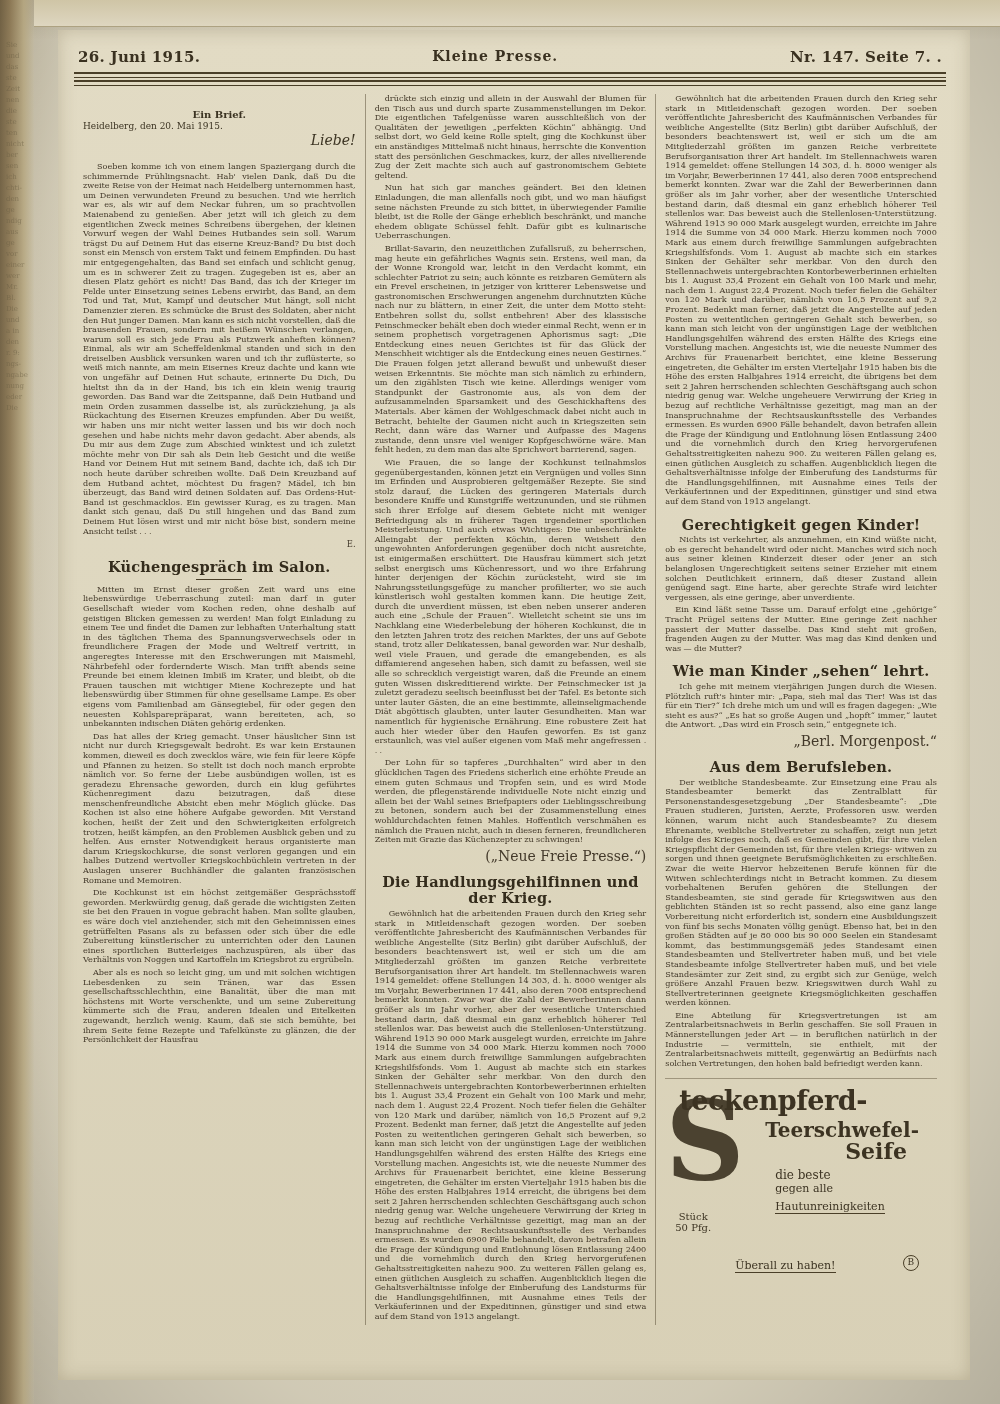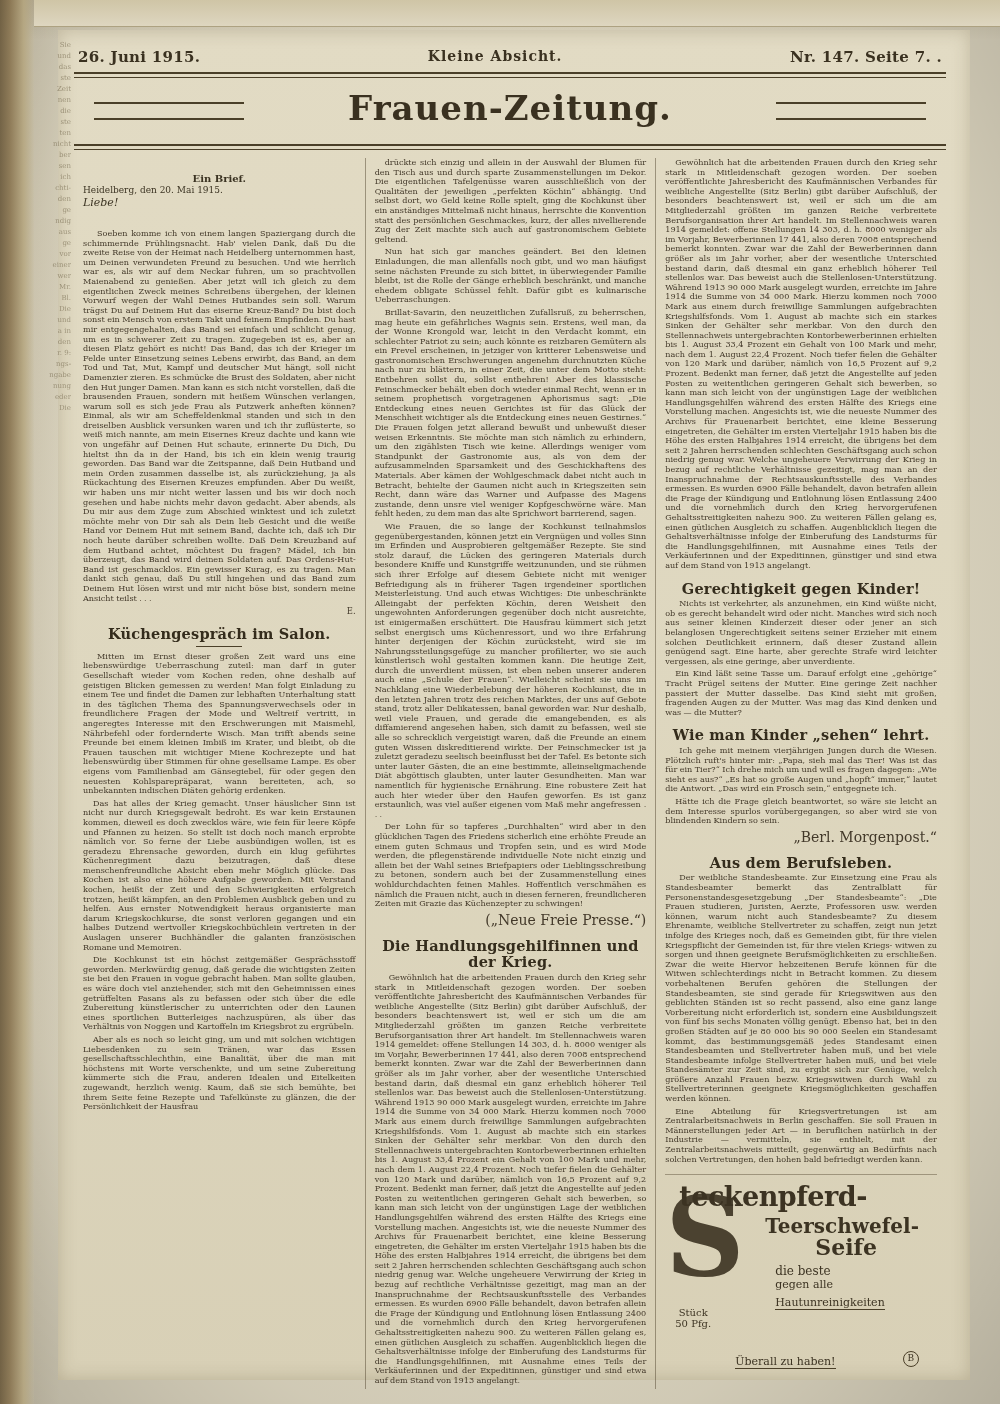--- a/index.html
+++ b/index.html
@@ -29,23 +29,23 @@
     background:linear-gradient(180deg,#cfc5a6 0%, #ded6c0 100%);
     border-bottom:1px solid rgba(110,95,60,.35);
   }
   .sheet{
     position:absolute;left:58px;top:30px;width:912px;height:1350px;
     background:linear-gradient(180deg,#e2dbc4 0%, #ded7bf 50%, #d8d0b6 100%);
     box-shadow:0 0 18px rgba(90,75,45,.25) inset;
   }
   
   .leftstrip{
-    position:absolute;left:31px;top:40px;width:40px;height:1330px;
+    position:absolute;left:6px;top:40px;width:40px;height:1330px;
     color:#6b5f44;font-size:7px;line-height:11px;opacity:.55;
-    font-family:"DejaVu Serif",serif; text-align:right; overflow:hidden;
+    font-family:"DejaVu Serif",serif; overflow:hidden;
     transform:rotate(0deg);
   }
   .leftstrip div{white-space:nowrap;}
 
   .content{position:absolute;left:60px;top:48px;width:900px;}
 
   .masthead-line{
     display:flex;justify-content:space-between;align-items:flex-start;
     font-weight:bold;color:#3a3120;font-size:15px;letter-spacing:.3px;
     padding:0 18px;
@@ -77,42 +77,42 @@
   .col + .col{border-left:1px solid rgba(70,58,35,.45);}
 
   h2.head{
     text-align:center;font-size:14.5px;font-weight:bold;color:#342c1c;
     margin:10px 0 2px 0;letter-spacing:.2px;line-height:1.15;
   }
   h3.subhead{
     text-align:center;font-size:10px;font-weight:bold;color:#3b3322;margin:15px 0 1px 0;
   }
   .dateline{text-align:left;font-size:9px;color:#3b3322;margin:1px 0;}
-  .salut{font-size:11px;color:#3b3322;margin:1px 0 20px 0;text-align:left;font-style:italic;}
+  .salut{font-size:14px;color:#3b3322;margin:1px 0 14px 0;text-align:right;font-style:italic;}
   .hrule-short{width:46px;height:0;border-top:1.6px solid #4a3f28;margin:3px auto 5px auto;}
   p.body{
     font-size:8.1px;line-height:9.6px;color:#43392a;text-align:justify;
     margin:0 0 3px 0;text-indent:10px;hyphens:auto;word-spacing:-0.2px;
   }
   p.body.first{text-indent:14px;}
   .sig{text-align:right;font-size:8.4px;color:#43392a;margin-top:2px;}
   .src{text-align:right;font-size:14px;color:#43392a;margin-top:1px;}
 
   
   .ad{
     margin-top:10px;border-top:1px solid rgba(70,58,35,.4);padding-top:6px;
     position:relative;height:190px;
   }
   .ad-inner{position:relative;height:100%;}
   .ad-word{
     font-family:"DejaVu Serif",serif;font-weight:bold;font-size:27px;color:#3c3322;
     letter-spacing:-0.5px;margin-left:14px;
   }
   .ad-line2{font-weight:bold;font-size:20px;color:#3c3322;margin-left:100px;margin-top:2px;}
-  .ad-line3{font-weight:bold;font-size:22px;color:#3c3322;margin-left:150px;margin-top:-4px;}
+  .ad-line3{font-weight:bold;font-size:22px;color:#3c3322;margin-left:150px;margin-top:-4px;text-align:center;}
   .ad-line4{font-size:12px;color:#3c3322;margin-left:110px;margin-top:4px;}
   .ad-line5{font-size:11px;color:#3c3322;margin-left:110px;}
   .ad-line6{font-size:11px;color:#3c3322;margin-left:110px;border-bottom:1px solid #4a3f28;display:inline-block;}
   .ad-price{
     position:absolute;left:10px;bottom:42px;font-size:10px;color:#3c3322;text-align:center;line-height:11px;
   }
   .ad-foot{position:absolute;left:70px;bottom:2px;font-size:11px;color:#3c3322;border-bottom:1px solid #4a3f28;}
   .ad-mark{position:absolute;right:18px;bottom:4px;width:14px;height:14px;border:1px solid #4a3f28;border-radius:50%;
            font-size:9px;text-align:center;line-height:13px;color:#3c3322;}
   .ad-S{
@@ -162,30 +162,25 @@
       <div>ngabe</div>
       <div>nung</div>
       <div>eder</div>
       <div>Die</div>
     </div>
 
   <div class="content">
 
     <div class="masthead-line">
       <div>26. Juni 1915.</div>
-      <div class="center">Kleine Absicht.</div>
+      <div class="center">Kleine Presse.</div>
       <div>Nr. 147.  Seite 7. .</div>
     </div>
     <div class="rule-double"></div>
 
-    <div class="title-wrap">
-      <div class="sider l"></div>
-      <div class="sider r"></div>
-      <div class="title-main">Frauen-Zeitung.</div>
-    </div>
     <div class="rule-double2"></div>
 
     <div class="cols">
 
       <div class="col">
         <h3 class="subhead">Ein Brief.</h3>
         <div class="dateline">Heidelberg, den 20. Mai 1915.</div>
         <div class="salut">Liebe!</div>
         <p class="body first">Soeben komme ich von einem langen Spaziergang durch die schimmernde Frühlingsnacht. Hab' vielen Dank, daß Du die zweite Reise von der Heimat nach Heidelberg unternommen hast, um Deinen verwundeten Freund zu besuchen. Und wie herrlich war es, als wir auf dem Neckar fuhren, um so prachtvollen Maienabend zu genießen. Aber jetzt will ich gleich zu dem eigentlichen Zweck meines Schreibens übergehen, der kleinen Vorwurf wegen der Wahl Deines Hutbandes sein soll. Warum trägst Du auf Deinem Hut das eiserne Kreuz-Band? Du bist doch sonst ein Mensch von erstem Takt und feinem Empfinden. Du hast mir entgegengehalten, das Band sei einfach und schlicht genug, um es in schwerer Zeit zu tragen. Zugegeben ist es, aber an diesen Platz gehört es nicht! Das Band, das ich der Krieger im Felde unter Einsetzung seines Lebens erwirbt, das Band, an dem Tod und Tat, Mut, Kampf und deutscher Mut hängt, soll nicht Damenzier zieren. Es schmücke die Brust des Soldaten, aber nicht den Hut junger Damen. Man kann es sich nicht vorstellen, daß die brausenden Frauen, sondern mit heißem Wünschen verlangen, warum soll es sich jede Frau als Putzwerk anheften können? Einmal, als wir am Scheffeldenkmal standen und sich in den dreiselben Ausblick versunken waren und ich ihr zuflüsterte, so weiß mich nannte, am mein Eisernes Kreuz dachte und kann wie von ungefähr auf Deinen Hut schaute, erinnerte Du Dich, Du hieltst ihn da in der Hand, bis ich ein klein wenig traurig geworden. Das Band war die Zeitspanne, daß Dein Hutband und mein Orden zusammen dasselbe ist, als zurückziehung, ja als Rückachtung des Eisernen Kreuzes empfunden. Aber Du weißt, wir haben uns mir nicht weiter lassen und bis wir doch noch gesehen und habe nichts mehr davon gedacht. Aber abends, als Du mir aus dem Zuge zum Abschied winktest und ich zuletzt möchte mehr von Dir sah als Dein lieb Gesicht und die weiße Hand vor Deinem Hut mit seinem Band, dachte ich, daß ich Dir noch heute darüber schreiben wollte. Daß Dein Kreuzband auf dem Hutband achtet, möchtest Du fragen? Mädel, ich bin überzeugt, das Band wird deinen Soldaten auf. Das Ordens-Hut-Band ist geschmacklos. Ein gewisser Kurag, es zu tragen. Man dankt sich genau, daß Du still hingehen und das Band zum Deinem Hut lösen wirst und mir nicht böse bist, sondern meine Ansicht teilst . . .</p>
         <div class="sig">E.</div>
@@ -214,21 +209,20 @@
         <p class="body" style="visibility:hidden;height:0;margin:0;overflow:hidden">Gewöhnlich hat die arbeitenden Frauen durch den Krieg sehr stark in Mitleidenschaft gezogen worden. Der soeben veröffentlichte Jahresbericht des Kaufmännischen Verbandes für weibliche Angestellte (Sitz Berlin) gibt darüber Aufschluß, der besonders beachtenswert ist, weil er sich um die am Mitgliederzahl größten im ganzen Reiche verbreitete Berufsorganisation ihrer Art handelt. Im Stellennachweis waren 1914 gemeldet: offene Stellungen 14 303, d. h. 8000 weniger als im Vorjahr, Bewerberinnen 17 441, also deren 7008 entsprechend bemerkt konnten. Zwar war die Zahl der Bewerberinnen dann größer als im Jahr vorher, aber der wesentliche Unterschied bestand darin, daß diesmal ein ganz erheblich höherer Teil stellenlos war. Das beweist auch die Stellenlosen-Unterstützung. Während 1913 90 000 Mark ausgelegt wurden, erreichte im Jahre 1914 die Summe von 34 000 Mark. Hierzu kommen noch 7000 Mark aus einem durch freiwillige Sammlungen aufgebrachten Kriegshilfsfonds. Vom 1. August ab machte sich ein starkes Sinken der Gehälter sehr merkbar. Von den durch den Stellennachweis untergebrachten Kontorbewerberinnen erhielten bis 1. August 33,4 Prozent ein Gehalt von 100 Mark und mehr, nach dem 1. August 22,4 Prozent. Noch tiefer fielen die Gehälter von 120 Mark und darüber, nämlich von 16,5 Prozent auf 9,2 Prozent. Bedenkt man ferner, daß jetzt die Angestellte auf jeden Posten zu weitentlichen geringeren Gehalt sich bewerben, so kann man sich leicht von der ungünstigen Lage der weiblichen Handlungsgehilfen während des ersten Hälfte des Kriegs eine Vorstellung machen. Angesichts ist, wie die neueste Nummer des Archivs für Frauenarbeit berichtet, eine kleine Besserung eingetreten, die Gehälter im ersten Vierteljahr 1915 haben bis die Höhe des ersten Halbjahres 1914 erreicht, die übrigens bei dem seit 2 Jahren herrschenden schlechten Geschäftsgang auch schon niedrig genug war. Welche ungeheuere Verwirrung der Krieg in bezug auf rechtliche Verhältnisse gezeitigt, mag man an der Inanspruchnahme der Rechtsauskunftsstelle des Verbandes ermessen. Es wurden 6900 Fälle behandelt, davon betrafen allein die Frage der Kündigung und Entlohnung lösen Entlassung 2400 und die vornehmlich durch den Krieg hervorgerufenen Gehaltsstreitigkeiten nahezu 900. Zu weiteren Fällen gelang es, einen gütlichen Ausgleich zu schaffen. Augenblicklich liegen die Gehaltsverhältnisse infolge der Einberufung des Landsturms für die Handlungsgehilfinnen, mit Ausnahme eines Teils der Verkäuferinnen und der Expeditinnen, günstiger und sind etwa auf dem Stand von 1913 angelangt.</p>
 
         <p class="body" id="c3p1">Gewöhnlich hat die arbeitenden Frauen durch den Krieg sehr stark in Mitleidenschaft gezogen worden. Der soeben veröffentlichte Jahresbericht des Kaufmännischen Verbandes für weibliche Angestellte (Sitz Berlin) gibt darüber Aufschluß, der besonders beachtenswert ist, weil er sich um die am Mitgliederzahl größten im ganzen Reiche verbreitete Berufsorganisation ihrer Art handelt. Im Stellennachweis waren 1914 gemeldet: offene Stellungen 14 303, d. h. 8000 weniger als im Vorjahr, Bewerberinnen 17 441, also deren 7008 entsprechend bemerkt konnten. Zwar war die Zahl der Bewerberinnen dann größer als im Jahr vorher, aber der wesentliche Unterschied bestand darin, daß diesmal ein ganz erheblich höherer Teil stellenlos war. Das beweist auch die Stellenlosen-Unterstützung. Während 1913 90 000 Mark ausgelegt wurden, erreichte im Jahre 1914 die Summe von 34 000 Mark. Hierzu kommen noch 7000 Mark aus einem durch freiwillige Sammlungen aufgebrachten Kriegshilfsfonds. Vom 1. August ab machte sich ein starkes Sinken der Gehälter sehr merkbar. Von den durch den Stellennachweis untergebrachten Kontorbewerberinnen erhielten bis 1. August 33,4 Prozent ein Gehalt von 100 Mark und mehr, nach dem 1. August 22,4 Prozent. Noch tiefer fielen die Gehälter von 120 Mark und darüber, nämlich von 16,5 Prozent auf 9,2 Prozent. Bedenkt man ferner, daß jetzt die Angestellte auf jeden Posten zu weitentlichen geringeren Gehalt sich bewerben, so kann man sich leicht von der ungünstigen Lage der weiblichen Handlungsgehilfen während des ersten Hälfte des Kriegs eine Vorstellung machen. Angesichts ist, wie die neueste Nummer des Archivs für Frauenarbeit berichtet, eine kleine Besserung eingetreten, die Gehälter im ersten Vierteljahr 1915 haben bis die Höhe des ersten Halbjahres 1914 erreicht, die übrigens bei dem seit 2 Jahren herrschenden schlechten Geschäftsgang auch schon niedrig genug war. Welche ungeheuere Verwirrung der Krieg in bezug auf rechtliche Verhältnisse gezeitigt, mag man an der Inanspruchnahme der Rechtsauskunftsstelle des Verbandes ermessen. Es wurden 6900 Fälle behandelt, davon betrafen allein die Frage der Kündigung und Entlohnung lösen Entlassung 2400 und die vornehmlich durch den Krieg hervorgerufenen Gehaltsstreitigkeiten nahezu 900. Zu weiteren Fällen gelang es, einen gütlichen Ausgleich zu schaffen. Augenblicklich liegen die Gehaltsverhältnisse infolge der Einberufung des Landsturms für die Handlungsgehilfinnen, mit Ausnahme eines Teils der Verkäuferinnen und der Expeditinnen, günstiger und sind etwa auf dem Stand von 1913 angelangt.</p>
 
         <h2 class="head">Gerechtigkeit gegen Kinder!</h2>
         <p class="body first">Nichts ist verkehrter, als anzunehmen, ein Kind wüßte nicht, ob es gerecht behandelt wird oder nicht. Manches wird sich noch aus seiner kleinen Kinderzeit dieser oder jener an sich belanglosen Ungerechtigkeit seitens seiner Erzieher mit einem solchen Deutlichkeit erinnern, daß dieser Zustand allein genügend sagt. Eine harte, aber gerechte Strafe wird leichter vergessen, als eine geringe, aber unverdiente.</p>
         <p class="body">Ein Kind läßt seine Tasse um. Darauf erfolgt eine „gehörige“ Tracht Prügel seitens der Mutter. Eine geringe Zeit nachher passiert der Mutter dasselbe. Das Kind sieht mit großen, fragenden Augen zu der Mutter. Was mag das Kind denken und was — die Mutter?</p>
 
         <h2 class="head">Wie man Kinder „sehen“ lehrt.</h2>
         <p class="body first">Ich gehe mit meinem vierjährigen Jungen durch die Wiesen. Plötzlich ruft's hinter mir: „Papa, sieh mal das Tier! Was ist das für ein Tier?“ Ich drehe mich um und will es fragen dagegen: „Wie sieht es aus?“ „Es hat so große Augen und „hopft“ immer,“ lautet die Antwort. „Das wird ein Frosch sein,“ entgegnete ich.</p>
-        <p class="body">Hätte ich die Frage gleich beantwortet, so wäre sie leicht an dem Interesse spurlos vorübergegangen, so aber wird sie von blindenden Kindern so sein.</p>
         <div class="src">„Berl. Morgenpost.“</div>
 
         <h2 class="head">Aus dem Berufsleben.</h2>
         <p class="body first">Der weibliche Standesbeamte. Zur Einsetzung eine Frau als Standesbeamter bemerkt das Zentralblatt für Personenstandesgesetzgebung „Der Standesbeamte“: „Die Frauen studieren, Juristen, Aerzte, Professoren usw. werden können, warum nicht auch Standesbeamte? Zu diesem Ehrenamte, weibliche Stellvertreter zu schaffen, zeigt nun jetzt infolge des Krieges noch, daß es Gemeinden gibt, für ihre vielen Kriegspflicht der Gemeinden ist, für ihre vielen Kriegs- witwen zu sorgen und ihnen geeignete Berufsmöglichkeiten zu erschließen. Zwar die weite Hiervor hebzeitenen Berufe können für die Witwen schlechterdings nicht in Betracht kommen. Zu diesem vorbehaltenen Berufen gehören die Stellungen der Standesbeamten, sie sind gerade für Kriegswitwen aus den geblichten Ständen ist so recht passend, also eine ganz lange Vorbereitung nicht erforderlich ist, sondern eine Ausbildungszeit von fünf bis sechs Monaten völlig genügt. Ebenso hat, bei in den großen Städten auf je 80 000 bis 90 000 Seelen ein Standesamt kommt, das bestimmungsgemäß jedes Standesamt einen Standesbeamten und Stellvertreter haben muß, und bei viele Standesbeamte infolge Stellvertreter haben muß, und bei viele Standesämter zur Zeit sind, zu ergibt sich zur Genüge, welch größere Anzahl Frauen bezw. Kriegswitwen durch Wahl zu Stellvertreterinnen geeignete Kriegsmöglichkeiten geschaffen werden können.</p>
         <p class="body">Eine Abteilung für Kriegsvertretungen ist am Zentralarbeitsnachweis in Berlin geschaffen. Sie soll Frauen in Männerstellungen jeder Art — in beruflichen natürlich in der Industrie — vermitteln, sie enthielt, mit der Zentralarbeitsnachweis mitteilt, gegenwärtig an Bedürfnis nach solchen Vertretungen, den hohen bald befriedigt werden kann.</p>
 
         <div class="ad">
           <div class="ad-inner">
             <div class="ad-S">S</div>
             <div class="ad-word">teckenpferd-</div>

